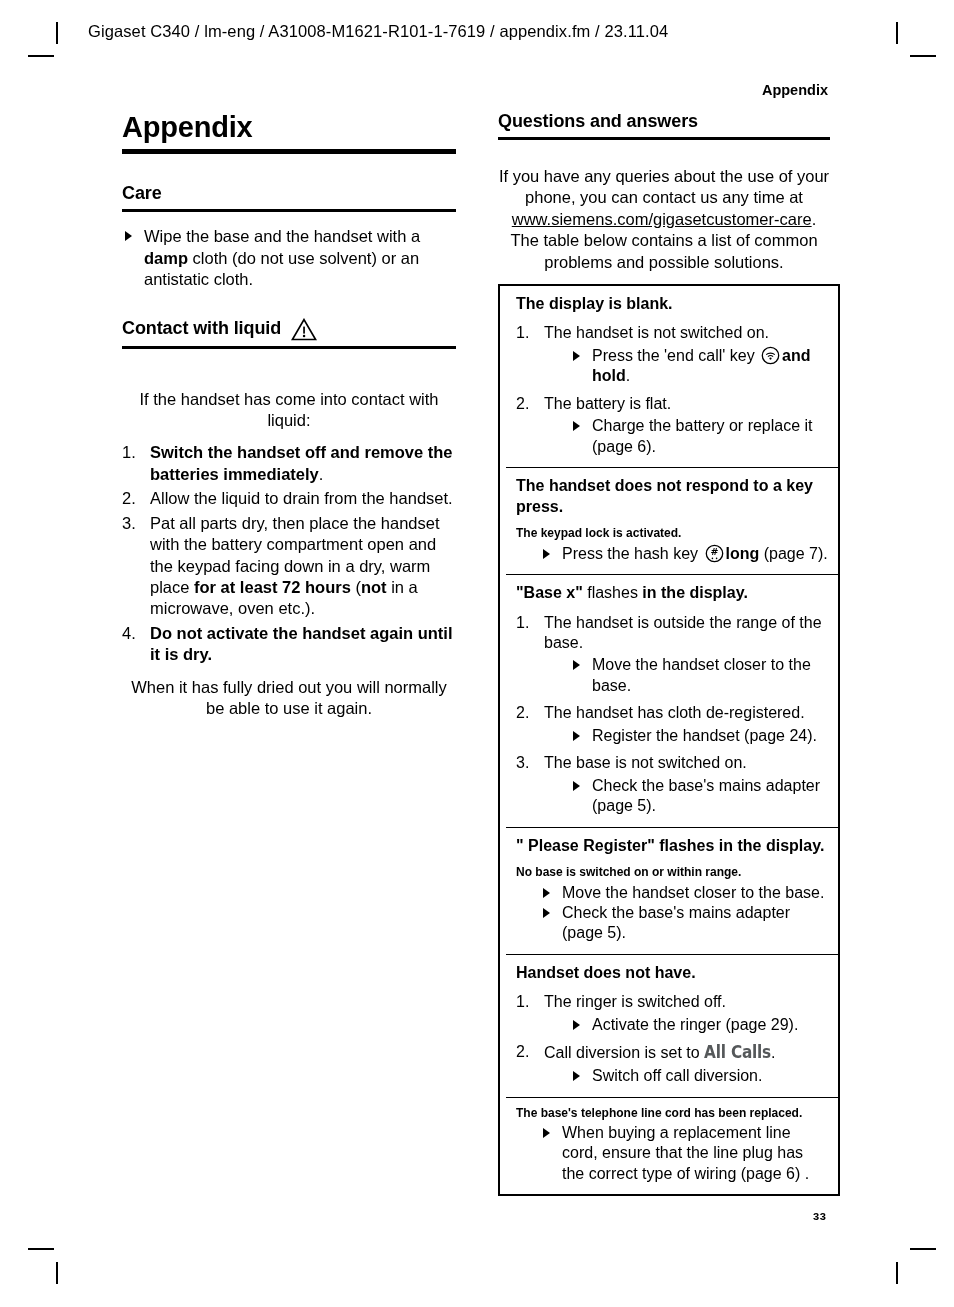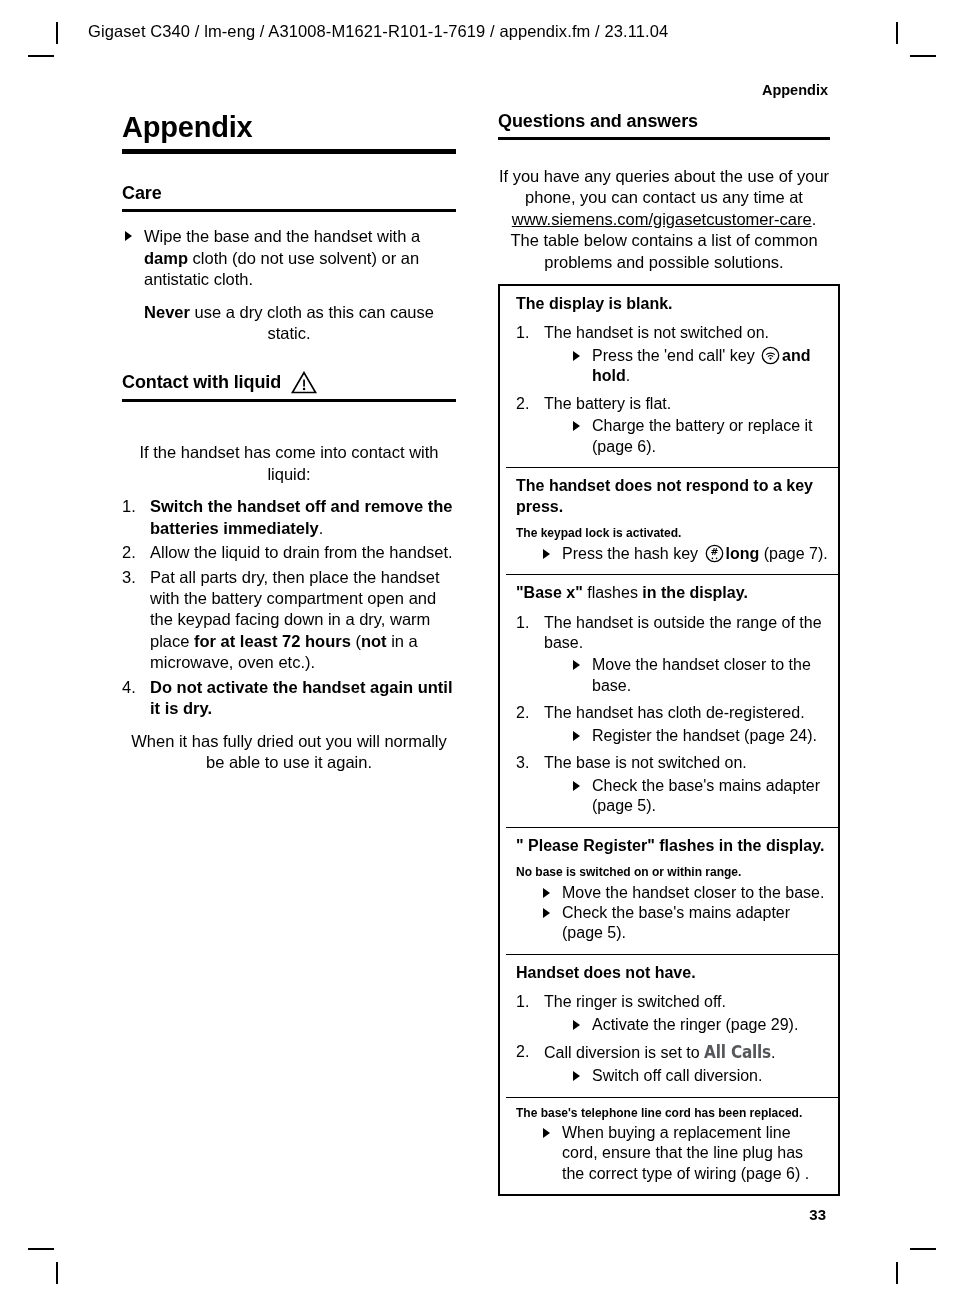--- a/index.html
+++ b/index.html
@@ -23,21 +23,21 @@
     position:absolute;left:88px;top:22px;
     font-size:16.5px;letter-spacing:0.1px;white-space:nowrap;
   }
   #running-head{
     position:absolute;right:126px;top:82px;
     font-size:14.5px;font-weight:700;
     font-family:"Liberation Sans","DejaVu Sans",sans-serif;
   }
   #page-number{
     position:absolute;right:128px;bottom:84px;
-    font-size:15px;font-weight:700;
+    font-size:11px;font-weight:700;font-family:Liberation Mono, monospace;
   }
 
   
   #page-body{position:absolute;left:0;top:112px;width:954px;}
   .col{position:absolute;top:0;}
   #col-left{left:122px;width:334px;}
   #col-right{left:498px;width:332px;}
 
   
   h1.h1{
@@ -155,21 +155,20 @@
     </h2>
     <div class="rule-h2"></div>
 
     <ul class="arrow">
       <li>
         <span class="tri"></span>
         <span>Wipe the base and the handset with a </span><b>damp</b><span> cloth (do not use solvent) or an antistatic cloth.</span>
       </li>
     </ul>
 
-    <p class="body"><b>Never</b><span> use a dry cloth as this can cause static.</span></p>
 
     <div style="height:16px"></div>
 
     <h2 class="h2">
       <span>Contact with liquid</span>
       <span class="warn-tri">
         <svg viewBox="0 0 26 23" width="26" height="23" aria-hidden="true">
           <path d="M13 1.6 L24.6 21.5 L1.4 21.5 Z" fill="none" stroke="#000" stroke-width="1.7" stroke-linejoin="miter"></path>
           <rect x="12.2" y="8.6" width="1.7" height="7" fill="#000"></rect>
           <circle cx="13.05" cy="18" r="1.25" fill="#000"></circle>

